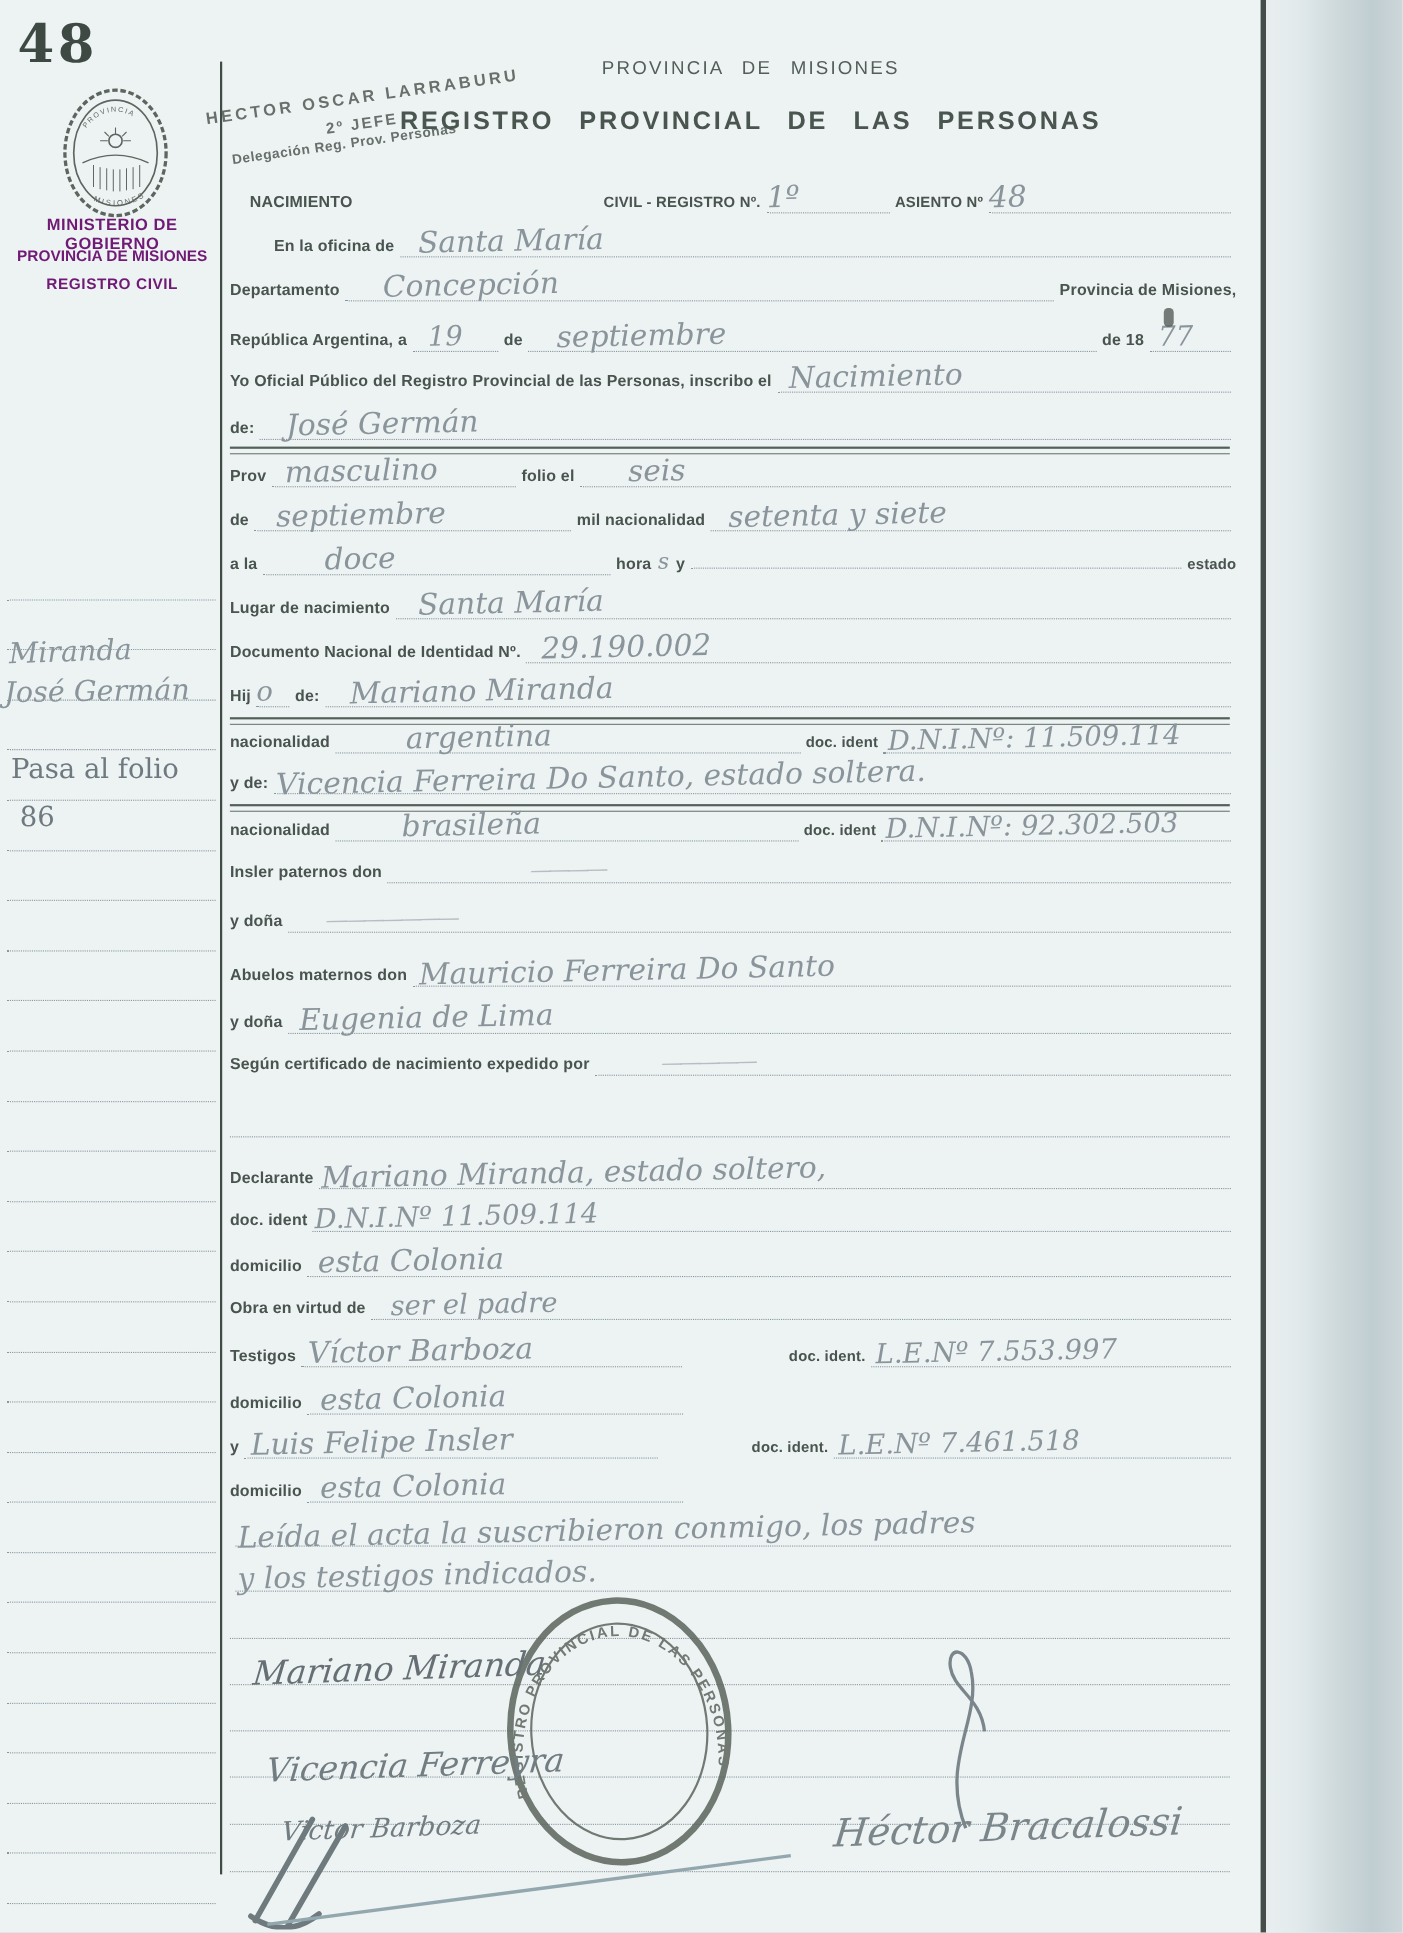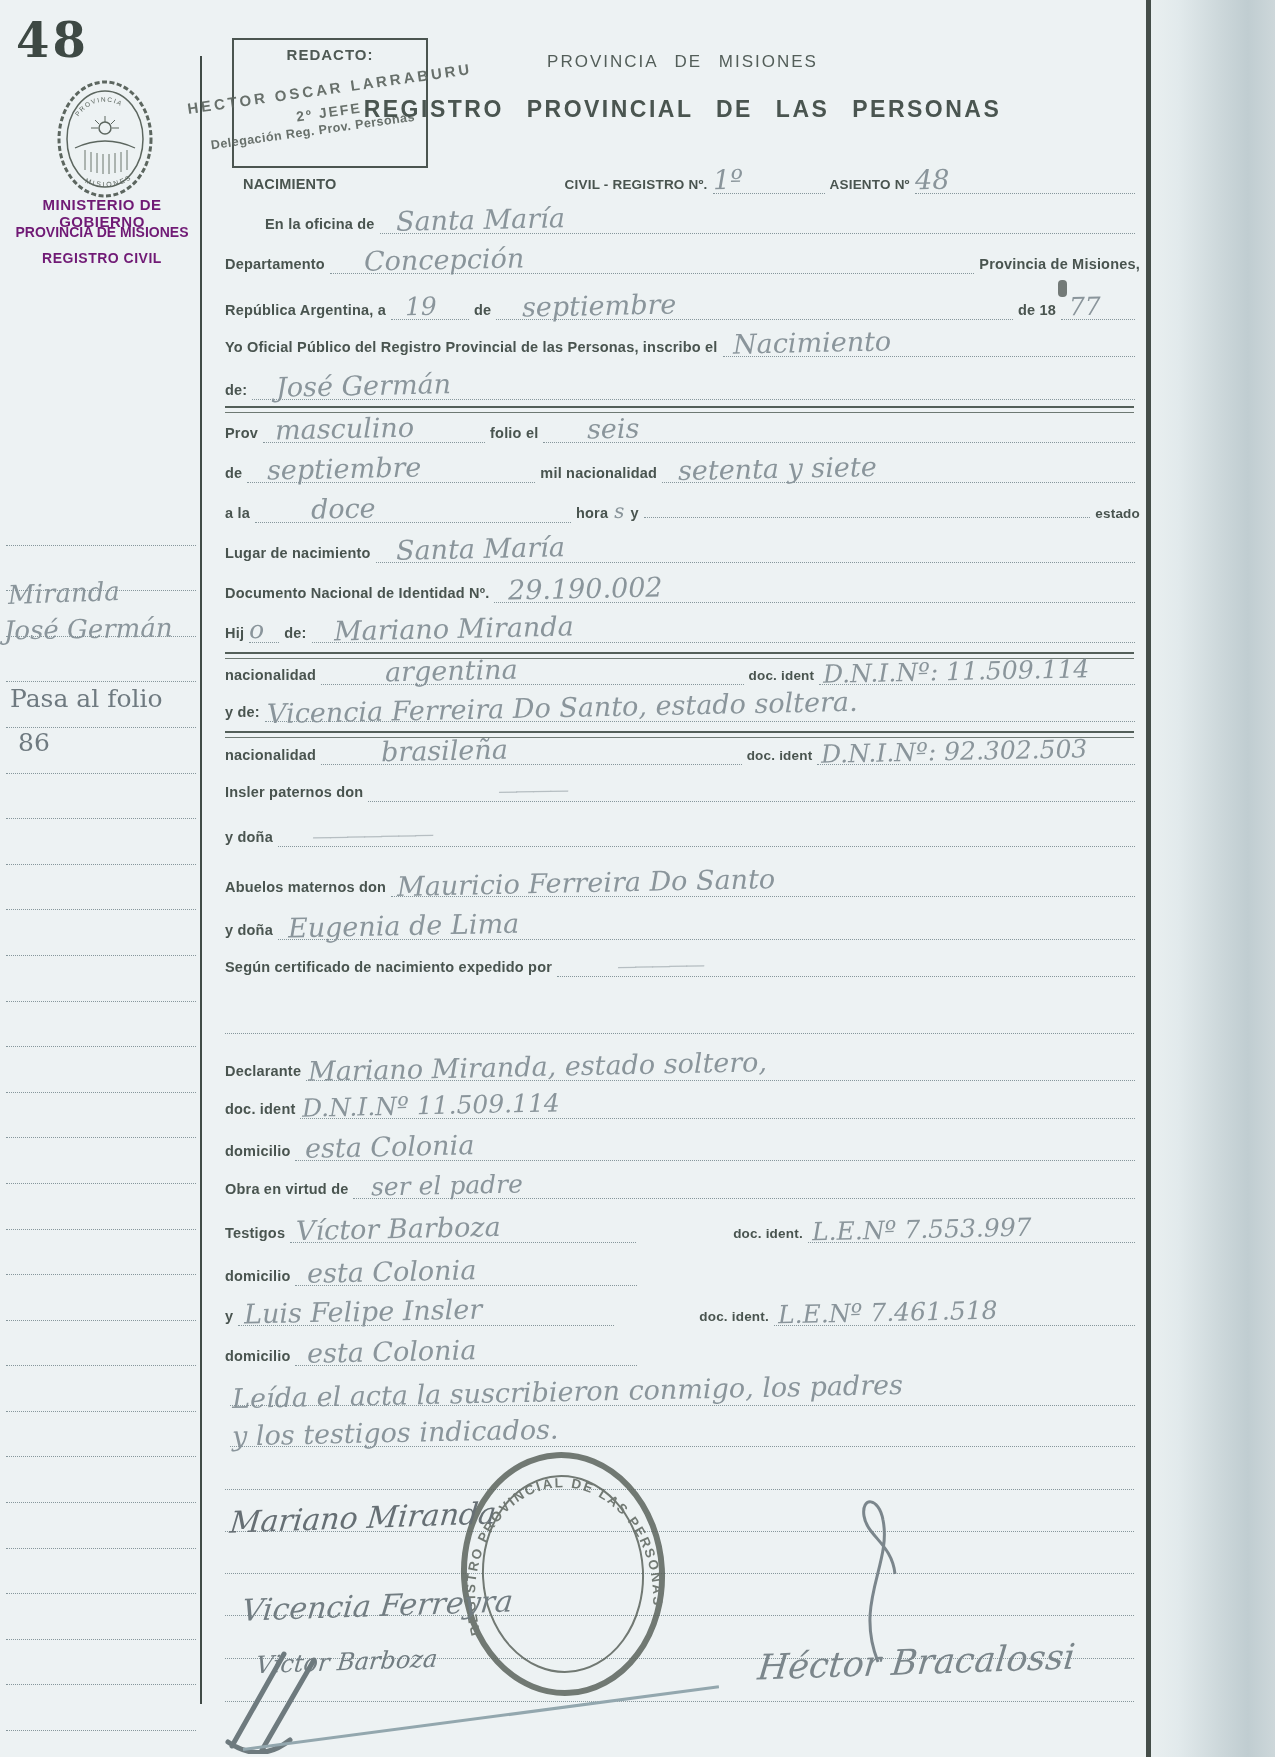--- a/index.html
+++ b/index.html
@@ -46,21 +46,21 @@
   .sl1{left:186px;top:80px;font-size:15px;letter-spacing:3px;}
   .sl2{left:296px;top:104px;font-size:14px;letter-spacing:2px;}
   .sl3{left:210px;top:124px;font-size:12.5px;letter-spacing:.5px;font-weight:600;}
 
   
   .hdr{position:absolute;left:225px;width:915px;text-align:center;color:#535e59;}
   .hdr-prov{top:52px;font-size:17px;letter-spacing:2px;word-spacing:10px;font-weight:400;}
   .hdr-title{top:96px;font-size:23px;font-weight:700;letter-spacing:2.5px;word-spacing:14px;color:#4a5550;}
 
   
-  .form{position:absolute;left:225px;top:0;width:915px;height:1309px;}
+  .form{position:absolute;left:209px;top:0;width:915px;height:1309px;}
   .row{position:absolute;left:0;right:0;display:flex;align-items:baseline;}
   .lbl{font-size:14.5px;font-weight:700;color:var(--ink);letter-spacing:.2px;white-space:nowrap;}
   .lbl.sm{font-size:13.5px;}
   .fill{border-bottom:1px dotted var(--dot);margin:0 5px;white-space:nowrap;overflow:visible;}
   .grow{flex:1 1 auto;}
   .spacer{border:none;}
   .hw{display:inline-block;font:italic 25px "DejaVu Serif",serif;color:var(--pencil);
     line-height:1;transform:rotate(-1.2deg);white-space:nowrap;}
   .hw.big{font-size:27px;}
   .hw.sm{font-size:20px;}
@@ -154,23 +154,20 @@
       <div></div>
       <div></div>
     </div>
   <div class="mnote" style="left:8px;top:578px;transform:rotate(-2deg);">Miranda</div>
   <div class="mnote" style="left:4px;top:614px;transform:rotate(-1deg);">José Germán</div>
   <div class="mnote print" style="left:10px;top:684px;">Pasa al folio</div>
   <div class="mnote print" style="left:18px;top:728px;">86</div>
 
   <div class="vline"></div>
 
-  <div class="redacto-box">
-    <span class="redacto-label">REDACTO:</span>
-  </div>
   <div class="stampline sl1">HECTOR OSCAR LARRABURU</div>
   <div class="stampline sl2">2º JEFE</div>
   <div class="stampline sl3">Delegación Reg. Prov. Personas</div>
 
   <div class="hdr hdr-prov">PROVINCIA DE MISIONES</div>
   <div class="hdr hdr-title">REGISTRO PROVINCIAL DE LAS PERSONAS</div>
 
   <div class="form">
 
     <div class="row" style="top:166px">

